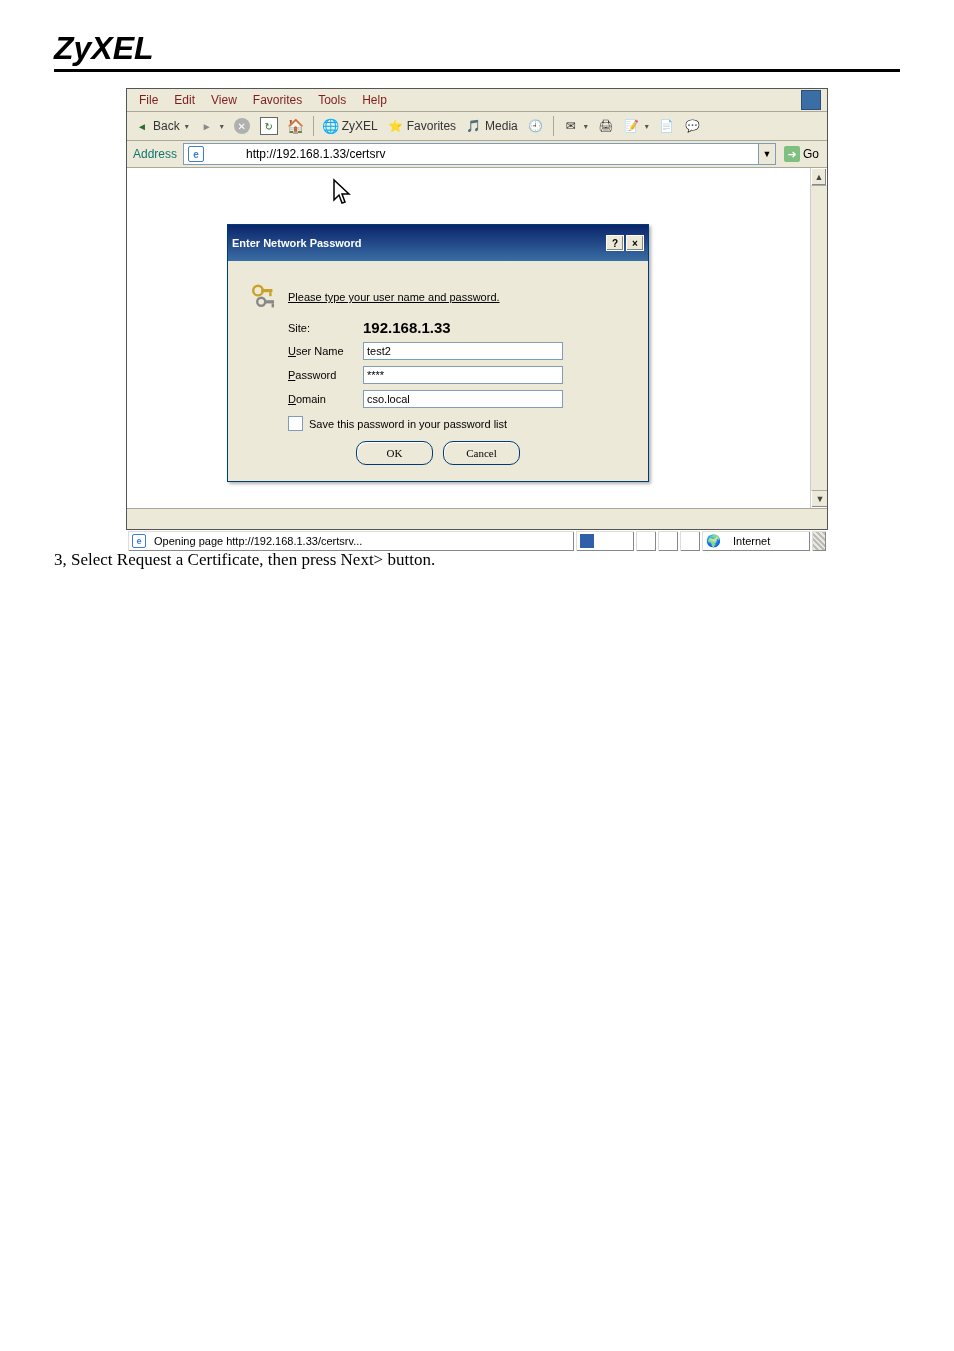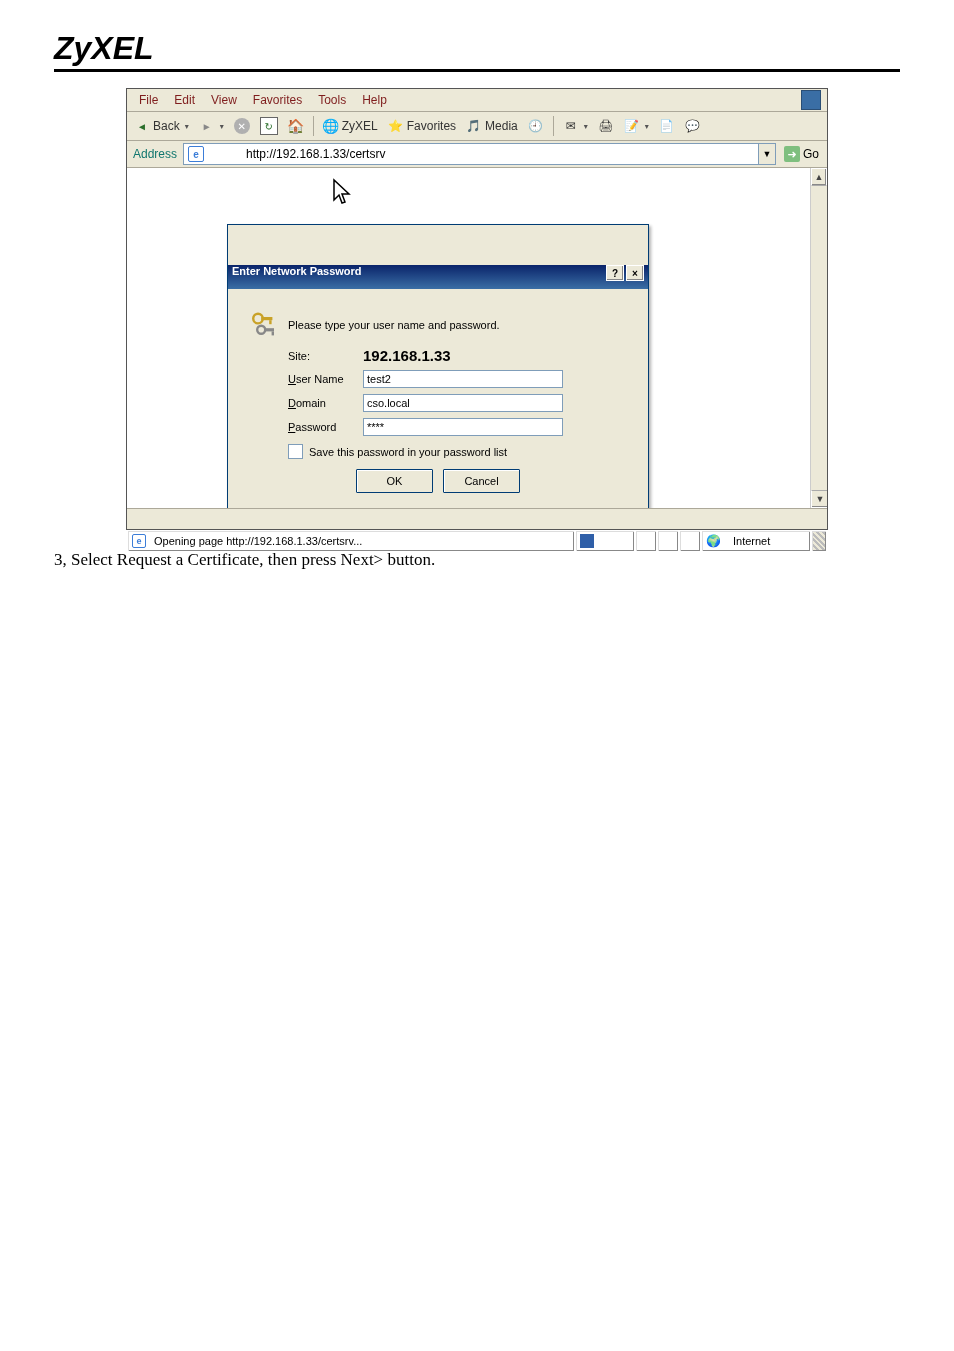--- a/index.html
+++ b/index.html
@@ -60,35 +60,35 @@
   .content { position:relative; height:340px; background:#fff; overflow:hidden; }
   .content-scroll { position:absolute; right:0; top:0; width:16px; height:100%; background:#ece9d8; border-left:1px solid #ccc; }
   .content-scroll .sb-btn { height:16px; background:#ece9d8; border:1px solid #fff; box-shadow: inset -1px -1px 0 #888; display:flex; align-items:center; justify-content:center; font-size:9px; color:#444; }
   .content-scroll .sb-top { border-bottom:1px solid #aaa; }
   .content-scroll .sb-bot { position:absolute; bottom:0; width:100%; border-top:1px solid #aaa; }
 
   .cursor-arrow { position:absolute; left:205px; top:10px; width:20px; height:28px; pointer-events:none; }
   .cursor-arrow svg { width:100%; height:100%; }
 
   .dialog { position:absolute; left:100px; top:56px; width:420px; background:#ece9d8; border:1px solid #003c74; box-shadow: 2px 2px 3px rgba(0,0,0,0.3); font-size:11px; }
-  .dlg-title { height:24px; background:linear-gradient(#0a246a,#3a6ea5); color:#fff; display:flex; padding:0 4px; font-weight:bold; font-size:11px; justify-content:space-between;margin-top:40px; }
+  .dlg-title { height:36px; background:linear-gradient(#0a246a,#3a6ea5); color:#fff; display:flex; align-items:center; padding:0 4px; font-weight:bold; font-size:11px; justify-content:space-between; }
   .dlg-title .right { display:flex; gap:2px; }
   .title-btn { width:16px; height:14px; background:#ece9d8; border:1px solid #fff; box-shadow: inset -1px -1px 0 #888; color:#000; font-size:10px; display:flex; align-items:center; justify-content:center; font-weight:bold; }
   .dlg-body { padding:14px 16px 8px 16px; }
   .dlg-row { display:flex; align-items:center; margin:6px 0; }
   .dlg-icon-cell { width:44px; display:flex; align-items:flex-start; justify-content:center; }
-  .dlg-prompt { font-size:11px; }
+  .dlg-prompt { font-size:11px;text-decoration:underline; }
   .dlg-label { width:75px; font-size:11px; }
   .dlg-label .ul { text-decoration:underline; }
   .dlg-value { font-size:15px;font-weight:bold; }
   .dlg-input { width:200px; height:18px; border:1px solid #7f9db9; background:#fff; padding:0 3px; font-size:11px; font-family:Tahoma, Arial, sans-serif; box-sizing:border-box; }
   .dlg-chk-row { display:flex; align-items:center; gap:6px; margin:8px 0 6px 0; }
   .chk { width:13px; height:13px; border:1px solid #7f9db9; background:#fff; }
   .dlg-btn-row { display:flex; justify-content:center; gap:10px; margin:10px 0 8px 0; }
-  .win-btn { min-width:75px; height:22px; background:#ece9d8; border:1px solid #003c74; border-radius:1px; font-size:11px; display:flex; align-items:center; justify-content:center; box-shadow: inset 1px 1px 0 #fff; }
+  .win-btn { min-width:75px; height:22px; background:#ece9d8; border:1px solid #003c74; border-radius:10px; font-size:11px; display:flex; align-items:center; justify-content:center; box-shadow: inset 1px 1px 0 #fff; font-family: Liberation Serif, serif; }
 
   .keys-icon { width:32px; height:32px; display:flex; align-items:center; justify-content:center; }
   .keys-icon svg { width:32px; height:32px; }
 
   .statusbar { height:20px; background:#ece9d8; border-top:1px solid #aca899; display:flex; align-items:center; font-size:11px; }
   .sb-cell { border:1px solid #fff; box-shadow: inset 1px 1px 0 #ddd, inset -1px -1px 0 #888; height:22px; display:flex; align-items:center; padding:0 4px; box-sizing:border-box;margin-top:44px; }
   .sb-left { flex:1; gap:4px; }
   .sb-ie::before { content:"e"; width:12px; height:12px; border:1px solid #3b7dd8; color:#3b7dd8; font-size:9px; display:inline-flex; align-items:center; justify-content:center; margin-right:4px; border-radius:2px; font-weight:bold; }
   .sb-prog { width:14px; height:14px; background:#2f5fa8; display:inline-block; }
   .sb-mini { width:22px; }
@@ -226,26 +226,26 @@
           <div style="padding-left:44px;">
             <div class="dlg-row">
               <div class="dlg-label">Site:</div>
               <div class="dlg-value">192.168.1.33</div>
             </div>
             <div class="dlg-row">
               <div class="dlg-label"><span class="ul">U</span><span>ser Name</span></div>
               <input class="dlg-input" value="test2" style="">
             </div>
             <div class="dlg-row">
+              <div class="dlg-label"><span class="ul">P</span><span>assword</span></div>
+              <input class="dlg-input" value="****" style="">
+            </div>
+            <div class="dlg-row">
               <div class="dlg-label"><span class="ul">D</span><span>omain</span></div>
               <input class="dlg-input" value="cso.local" style="">
-            </div>
-            <div class="dlg-row">
-              <div class="dlg-label"><span class="ul">P</span><span>assword</span></div>
-              <input class="dlg-input" value="****" style="">
             </div>
             <div class="dlg-chk-row">
               <span class="chk"></span>
               <span><span class="ul">S</span><span>ave this password in your password list</span></span>
             </div>
           </div>
 
           <div class="dlg-btn-row">
             <div class="win-btn">OK</div>
             <div class="win-btn">Cancel</div>

